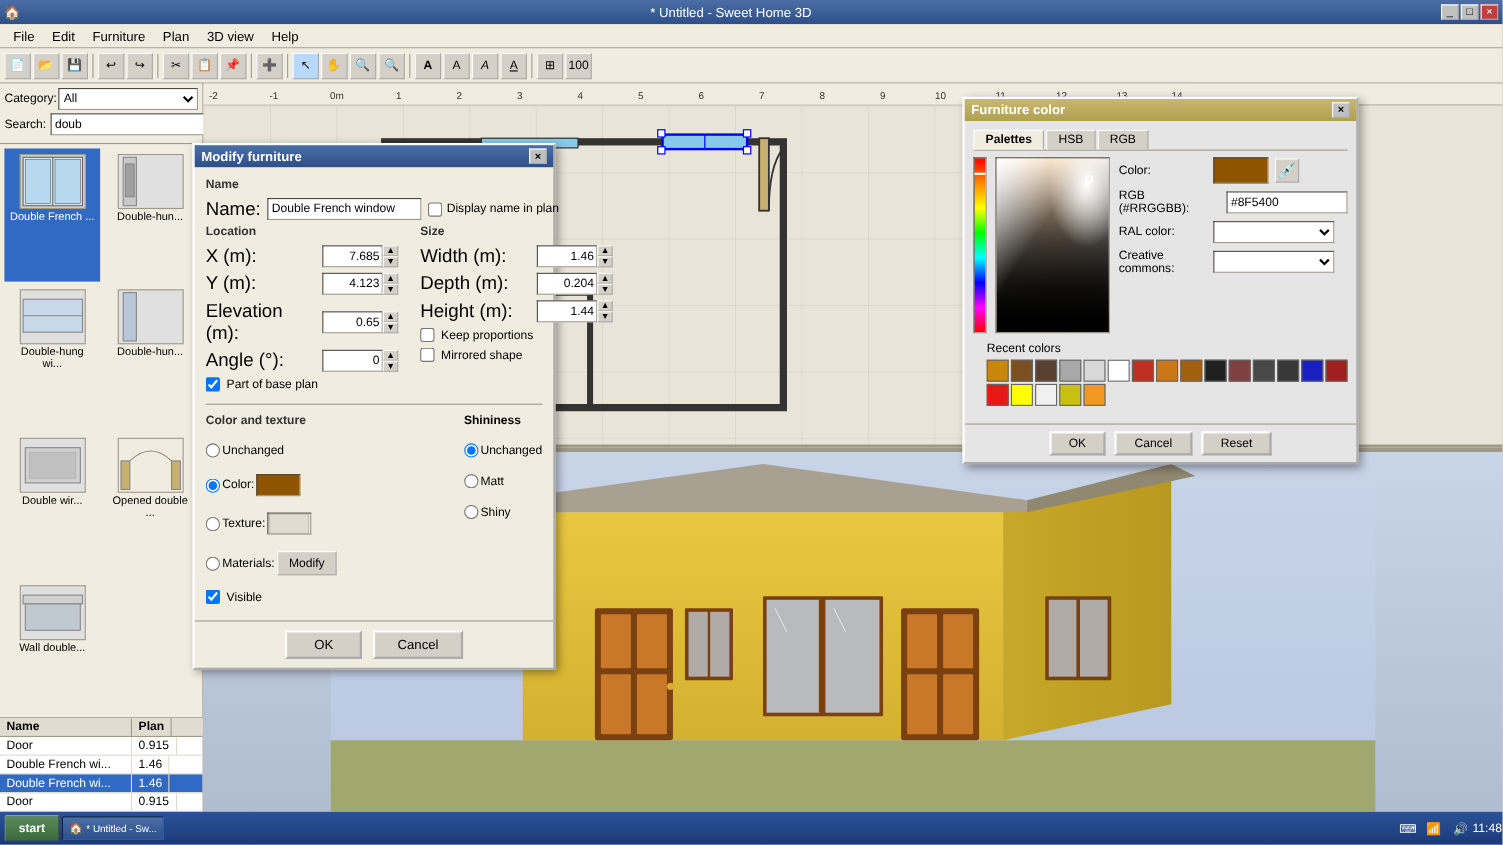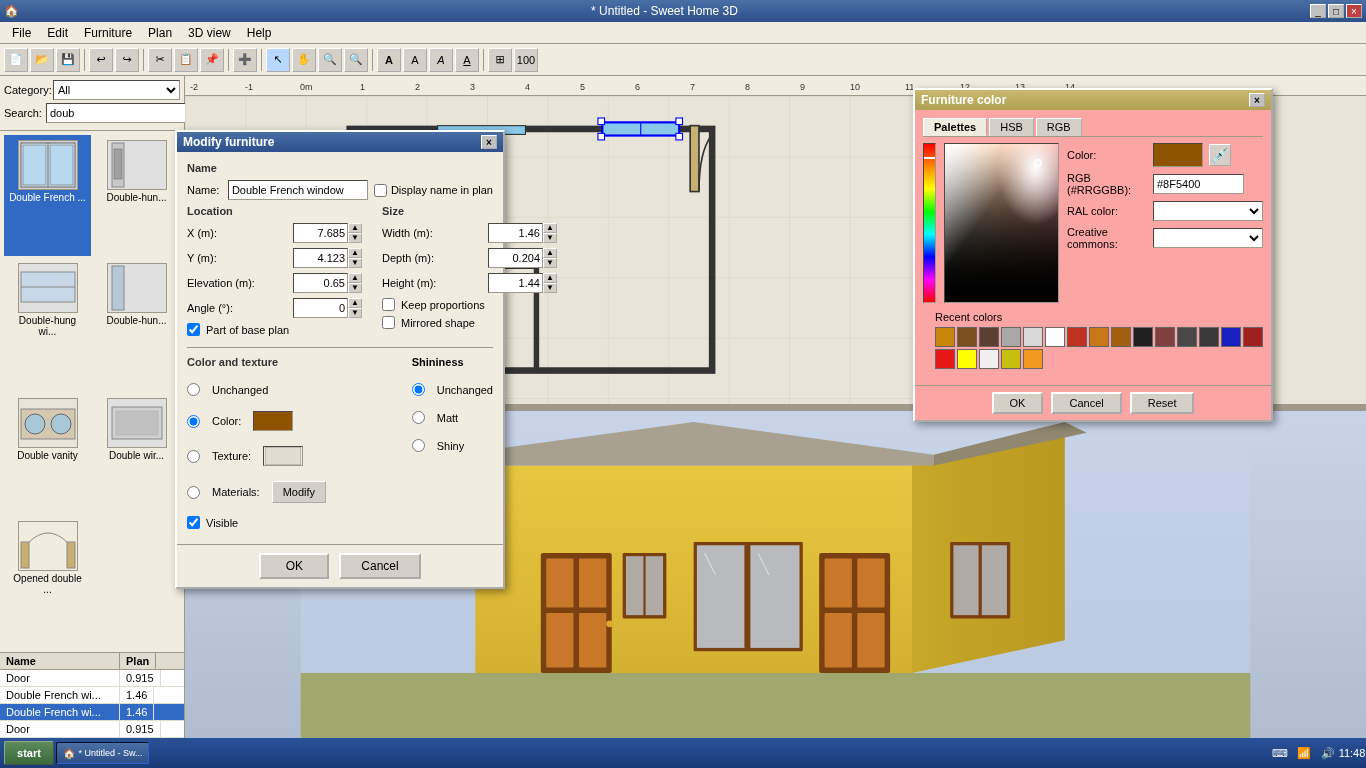--- a/index.html
+++ b/index.html
@@ -50,70 +50,70 @@
     .plan-view { flex: 1; background: #e8e4d8; position: relative; overflow: hidden; border-bottom: 3px solid #a0998a; }
     .view-3d { flex: 1; background: linear-gradient(to bottom, #c8d4e8 0%, #b0bcd0 100%); position: relative; overflow: hidden; }
 
     
     .modify-dialog { position: absolute; top: 130px; left: 175px; width: 330px; background: #f0ece0; border: 2px outset #fff; box-shadow: 3px 3px 8px rgba(0,0,0,0.4); pointer-events: all; z-index: 100; }
     .dialog-title-bar { background: linear-gradient(to bottom, #4a6fa5, #2d4f8a); color: white; padding: 3px 6px; display: flex; justify-content: space-between; align-items: center; font-size: 12px; font-weight: bold; }
     .dialog-close { width: 16px; height: 14px; background: #c0c0c0; border: 1px outset #fff; cursor: pointer; display: flex; align-items: center; justify-content: center; font-size: 10px; color: #000; }
     .dialog-body { padding: 10px; }
     .dialog-section-label { font-size: 11px; font-weight: bold; margin-bottom: 6px; color: #333; }
     .dialog-row { display: flex; align-items: center; margin-bottom: 5px; gap: 6px; }
-    .dialog-label { font-size: 11px; width: 100px; }
+    .dialog-label { font-size: 17px; width: 100px; }
     .dialog-input { height: 20px; font-size: 11px; border: 1px inset #a0998a; background: white; padding: 0 3px; }
     .dialog-input-wide { width: 140px; }
     .spinner-group { display: flex; align-items: center; justify-content: space-between; }
     .spinner-input { width: 55px; height: 20px; font-size: 11px; border: 1px inset #a0998a; background: white; padding: 0 2px; text-align: right; }
     .spinner-arrows { display: flex; flex-direction: column; }
     .spinner-up, .spinner-down { width: 14px; height: 10px; background: #d4d0c8; border: 1px outset #fff; cursor: pointer; display: flex; align-items: center; justify-content: center; font-size: 8px; line-height: 1; }
 
     .two-col { display: flex; gap: 20px; }
     .col { flex: 1; }
 
     .checkbox-row { display: flex; align-items: center; gap: 6px; margin-bottom: 5px; }
     .checkbox-label { font-size: 11px; }
 
     .color-section { border-top: 1px solid #a0998a; padding-top: 8px; margin-top: 6px; }
-    .color-row { display: flex; align-items: center; margin-bottom: 5px; gap: 12px; margin-top: 15px; }
+    .color-row { display: flex; align-items: center; margin-bottom: 5px; gap: 2px; margin-top: 15px; }
     .radio-label { font-size: 11px; }
     .color-swatch { width: 40px; height: 20px; background: #8F5400; border: 1px inset #a0998a; cursor: pointer; }
     .texture-swatch { width: 40px; height: 20px; background: #f0ece0; border: 1px inset #a0998a; display: flex; align-items: center; justify-content: center; }
     .modify-btn { padding: 2px 10px; font-size: 11px; background: #d4d0c8; border: 1px outset #fff; cursor: pointer; height: 22px; }
 
     .shininess-section { margin-left: 20px; }
     .shininess-label { font-size: 11px; font-weight: bold; margin-bottom: 6px; }
 
     .dialog-footer { display: flex; justify-content: center; gap: 10px; padding: 8px; border-top: 1px solid #a0998a; }
     .btn-ok, .btn-cancel { padding: 4px 20px; font-size: 12px; background: #d4d0c8; border: 2px outset #fff; cursor: pointer; min-width: 70px; }
 
     
-    .color-dialog { position: absolute; top: 88px; left: 913px; width: 360px; background: #fca5a5; border: 2px outset #fff; box-shadow: 3px 3px 8px rgba(0,0,0,0.4); pointer-events: all; z-index: 101; }
+    .color-dialog { position: absolute; top: 88px; left: 875px; width: 360px; background: #e5e5e5; border: 2px outset #fff; box-shadow: 3px 3px 8px rgba(0,0,0,0.4); pointer-events: all; z-index: 101; }
     .color-dialog-title { background: linear-gradient(to bottom, #c8b870, #b0a050); color: white; padding: 3px 6px; display: flex; justify-content: space-between; align-items: center; font-size: 12px; font-weight: bold; }
     .color-dialog-body { padding: 8px; }
 
     .color-tabs { display: flex; border-bottom: 1px solid #a0998a; margin-bottom: 6px; }
     .color-tab { padding: 2px 10px; font-size: 11px; cursor: pointer; background: #d4d0c8; border: 1px outset #fff; border-bottom: none; margin-right: 2px; }
     .color-tab.active { background: #f0ece0; border-bottom: 1px solid #f0ece0; font-weight: bold; }
 
     .color-picker-area { display: flex; gap: 8px; margin-bottom: 8px; }
     .hue-strip { width: 18px; height: 160px; background: linear-gradient(to bottom, #ff0000, #ff8800, #ffff00, #00ff00, #00ffff, #0000ff, #ff00ff, #ff0000); border: 1px inset #a0998a; cursor: crosshair; position: relative; }
     .hue-cursor { position: absolute; left: 0; right: 0; height: 2px; background: white; top: 0; }
     .sv-picker { width: 160px; height: 160px; position: relative; cursor: crosshair; border: 1px inset #a0998a; overflow: hidden; }
     .sv-bg-white { position: absolute; top: 0; left: 0; width: 100%; height: 100%; background: linear-gradient(to right, white, transparent); }
     .sv-bg-black { position: absolute; top: 0; left: 0; width: 100%; height: 100%; background: linear-gradient(to top, black, transparent); }
     .sv-cursor { position: absolute; width: 8px; height: 8px; border: 2px solid white; border-radius: 50%; top: 10px; right: 15px; transform: translate(50%, -50%); }
 
     .color-info { flex: 1; }
     .color-label-row { display: flex; align-items: center; gap: 6px; margin-bottom: 5px; }
     .color-field-label { font-size: 11px; width: 80px; }
     .color-preview-box { width: 50px; height: 24px; border: 1px inset #a0998a; }
     .eyedropper-btn { width: 22px; height: 22px; background: #d4d0c8; border: 1px outset #fff; cursor: pointer; display: flex; align-items: center; justify-content: center; font-size: 14px; }
-    .color-text-input { width: 91px; height: 20px; font-size: 11px; border: 1px inset #a0998a; background: white; padding: 0 3px; }
+    .color-text-input { width: 110px; height: 20px; font-size: 11px; border: 1px inset #a0998a; background: white; padding: 0 3px; margin-left: 12px; }
     .color-ral-select { width: 110px; height: 20px; font-size: 11px; border: 1px inset #a0998a; background: white; }
 
     .recent-colors-row { margin-bottom: 8px; padding-left: 12px; }
     .recent-colors-label { font-size: 11px; margin-bottom: 4px; }
     .recent-colors-swatches { display: flex; gap: 2px; flex-wrap: wrap; }
     .recent-swatch { width: 20px; height: 20px; border: 1px solid #666; cursor: pointer; }
 
     .color-dialog-footer { display: flex; justify-content: center; gap: 8px; padding: 6px 8px; border-top: 1px solid #a0998a; }
     .color-btn { padding: 3px 16px; font-size: 11px; background: #d4d0c8; border: 2px outset #fff; cursor: pointer; }
 
@@ -232,30 +232,20 @@
 
       <div class="furniture-item">
         <div class="furniture-thumb" style="background:#e0e0e0;">
           <svg width="58" height="48" viewBox="0 0 58 48">
             <rect x="4" y="2" width="12" height="44" fill="#b8c8d8" stroke="#888" stroke-width="1"></rect>
           </svg>
         </div>
         <span class="furniture-label">Double-hun...</span>
       </div>
 
-      <div class="furniture-item">
-        <div class="furniture-thumb" style="background:#e8e4d8;">
-          <svg width="58" height="48" viewBox="0 0 58 48">
-            <rect x="2" y="10" width="54" height="30" fill="#d4c8b0" stroke="#888" stroke-width="1"></rect>
-            <ellipse cx="16" cy="25" rx="10" ry="10" fill="#a8c8d8" stroke="#666" stroke-width="1"></ellipse>
-            <ellipse cx="42" cy="25" rx="10" ry="10" fill="#a8c8d8" stroke="#666" stroke-width="1"></ellipse>
-          </svg>
-        </div>
-        <span class="furniture-label">Double vanity</span>
-      </div>
 
       <div class="furniture-item">
         <div class="furniture-thumb" style="background:#e0e0e0;">
           <svg width="58" height="48" viewBox="0 0 58 48">
             <rect x="4" y="8" width="50" height="32" fill="#d0d0d0" stroke="#888" stroke-width="1"></rect>
             <rect x="8" y="12" width="42" height="24" fill="#c0c0c0" stroke="#aaa" stroke-width="0.5"></rect>
           </svg>
         </div>
         <span class="furniture-label">Double wir...</span>
       </div>
@@ -264,20 +254,29 @@
         <div class="furniture-thumb" style="background:#f0ece0;">
           <svg width="58" height="48" viewBox="0 0 58 48">
             <rect x="2" y="20" width="8" height="26" fill="#c8b070" stroke="#888" stroke-width="1"></rect>
             <rect x="48" y="20" width="8" height="26" fill="#c8b070" stroke="#888" stroke-width="1"></rect>
             <path d="M10 20 Q29 2 48 20" fill="none" stroke="#888" stroke-width="1"></path>
           </svg>
         </div>
         <span class="furniture-label">Opened double ...</span>
       </div>
 
+      <div class="furniture-item">
+        <div class="furniture-thumb" style="background:#e0e0e0;">
+          <svg width="58" height="48" viewBox="0 0 58 48">
+            <rect x="2" y="8" width="54" height="8" fill="#d0d0d0" stroke="#888" stroke-width="1"></rect>
+            <rect x="4" y="16" width="50" height="24" fill="#c0c8d0" stroke="#888" stroke-width="1"></rect>
+          </svg>
+        </div>
+        <span class="furniture-label">Wall double...</span>
+      </div>
     </div>
 
     <div class="furniture-list-panel">
       <div class="furniture-list-header">
         <div class="furniture-list-col" style="width:120px;">Name</div>
         <div class="furniture-list-col">Plan</div>
       </div>
       <div class="furniture-list-row">
         <div class="furniture-list-cell" style="width:120px;">Door</div>
         <div class="furniture-list-cell">0.915</div>

